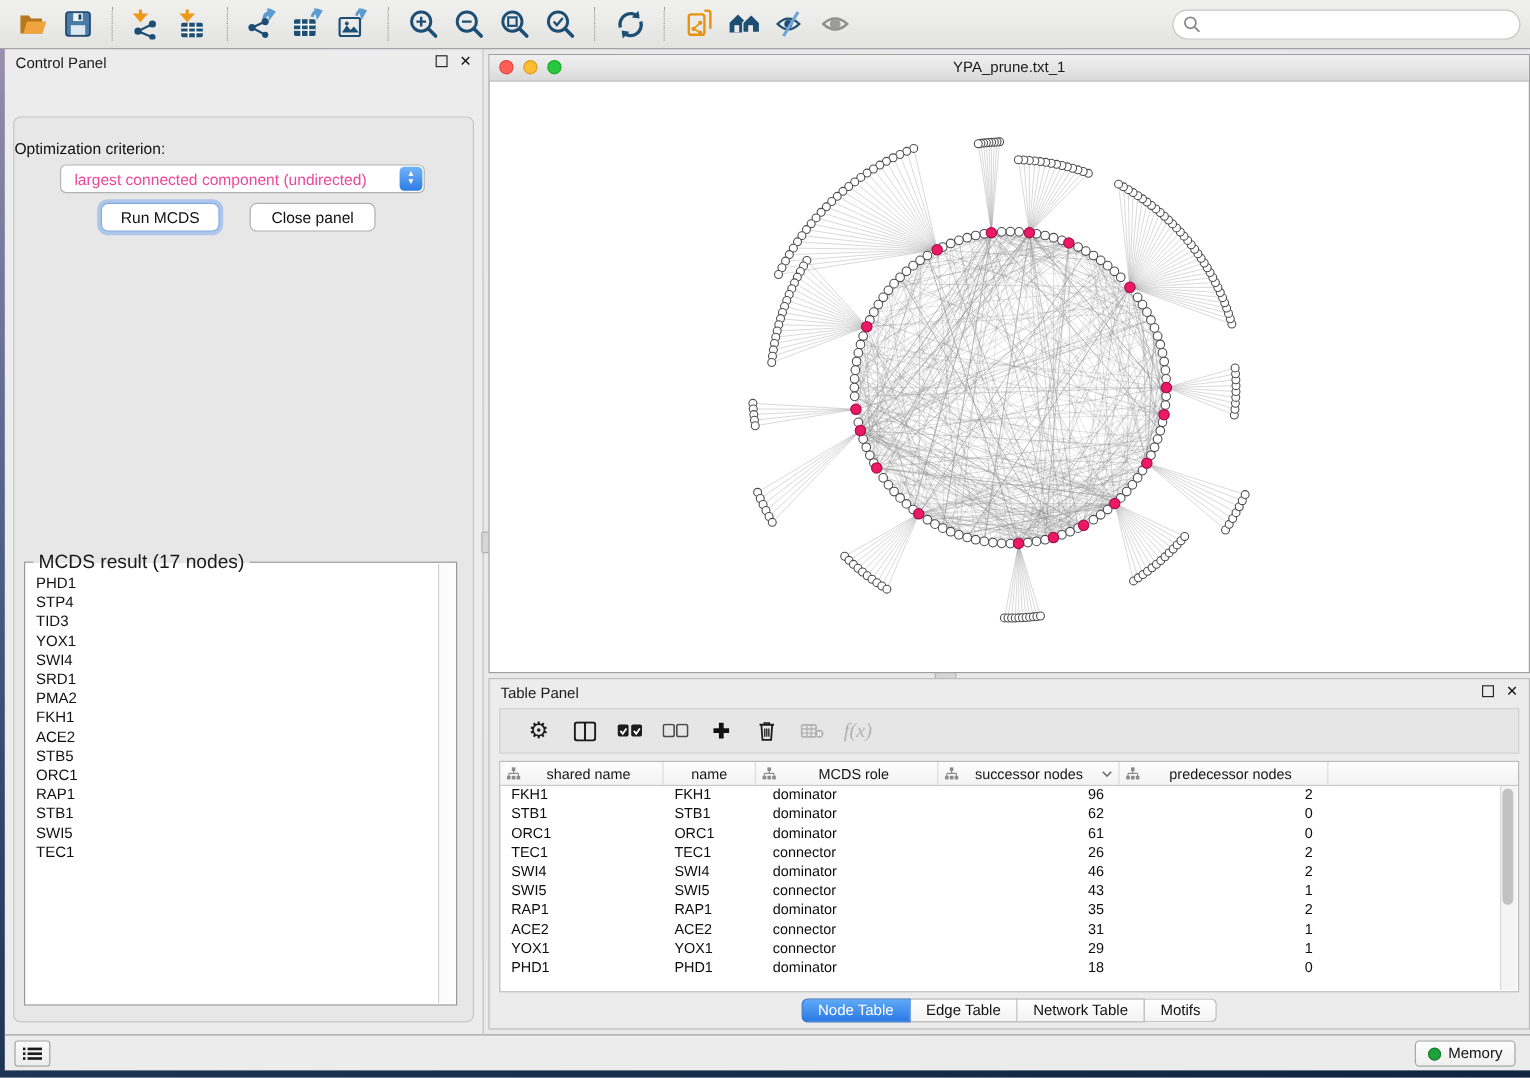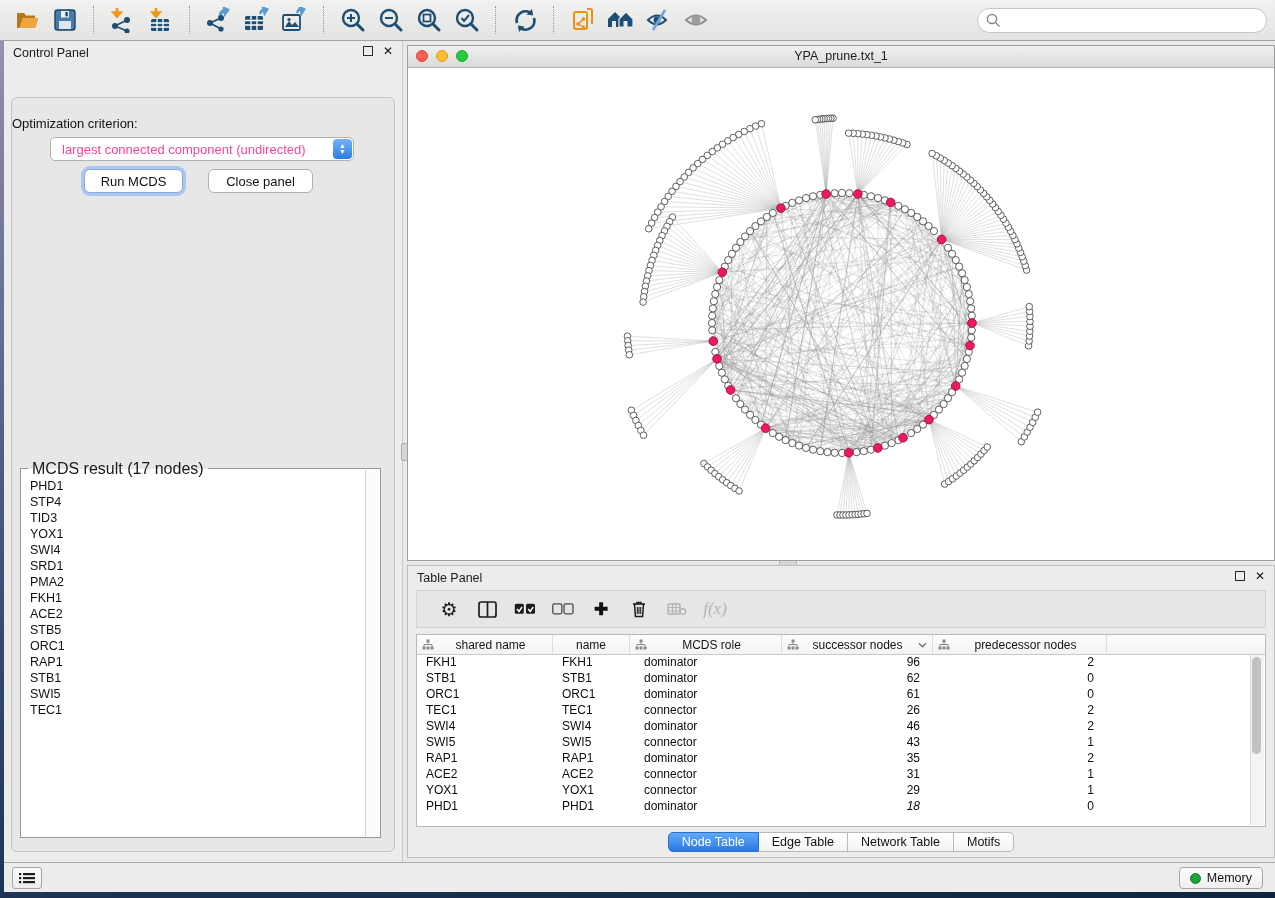--- a/index.html
+++ b/index.html
@@ -1356,21 +1356,21 @@
             <div class="t-cell al" style="width: 136px;">YOX1</div>
             <div class="t-cell al" style="width: 77px;">YOX1</div>
             <div class="t-cell role" style="width: 152px;">connector</div>
             <div class="t-cell ar" style="width: 151px;">29</div>
             <div class="t-cell ar" style="width: 174px;">1</div>
           </div>
           <div class="t-row">
             <div class="t-cell al" style="width: 136px;">PHD1</div>
             <div class="t-cell al" style="width: 77px;">PHD1</div>
             <div class="t-cell role" style="width: 152px;">dominator</div>
-            <div class="t-cell ar" style="width: 151px; font-style: italic;">18</div>
+            <div class="t-cell ar" style="width: 151px;">18</div>
             <div class="t-cell ar" style="width: 174px;">0</div>
           </div>
         </div>
       <div class="t-scroll">
           <div class="t-thumb"></div>
         </div>
     </div>
     <div class="seg-row" id="tp-tabs">
         <div class="seg seg-active">Node Table</div>
         <div class="seg">Edge Table</div>

